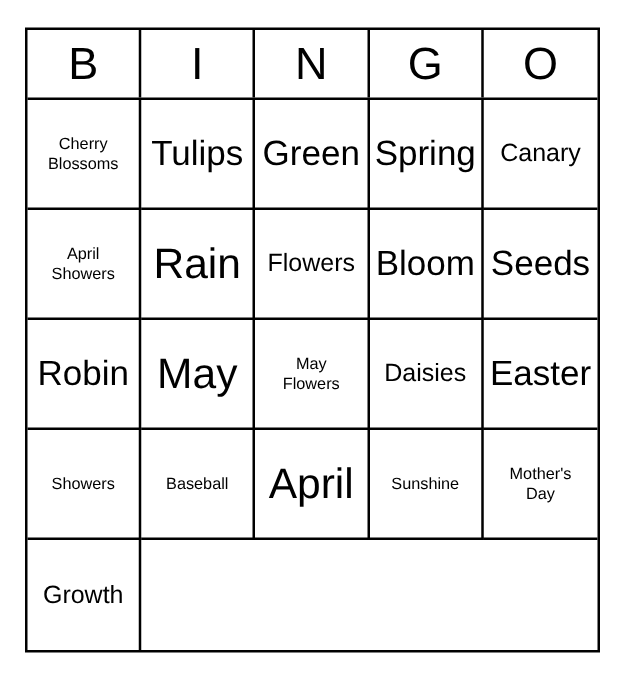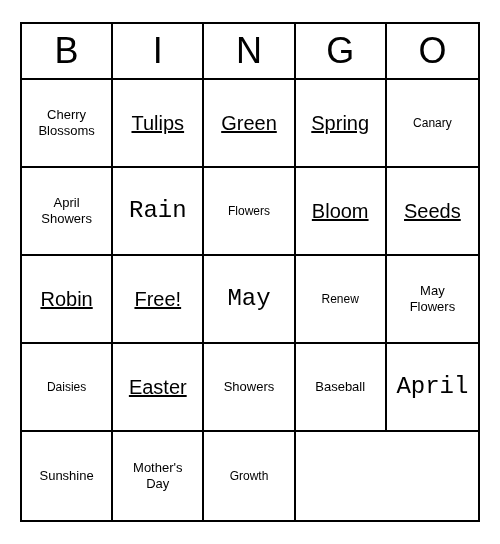--- a/index.html
+++ b/index.html
@@ -51,25 +51,25 @@
     }
     .bingo-cell:nth-child(n+21) {
       border-bottom: none;
     }
     .cell-text {
       line-height: 1.2;
     }
     
     .small { font-size: 13px; }
     
-    .medium { font-size: 12px; }
+    .medium { font-size: 20px; }
     
-    .large { font-size: 20px; font-weight: normal; text-decoration: underline; }
+    .large { font-size: 28px; font-weight: normal; }
     
-    .xlarge { font-size: 24px; font-weight: normal; font-family: Liberation Mono, monospace; }
+    .xlarge { font-size: 34px; font-weight: normal; }
   </style>
 </head>
 <body>
 
 <div class="bingo-card">
   <div class="bingo-header">
   <div class="bingo-header-cell">B</div>
       <div class="bingo-header-cell">I</div>
       <div class="bingo-header-cell">N</div>
       <div class="bingo-header-cell">G</div>
@@ -103,27 +103,21 @@
       <div class="bingo-cell">
         <span class="cell-text large">Bloom</span>
       </div>
       <div class="bingo-cell">
         <span class="cell-text large">Seeds</span>
       </div>
       <div class="bingo-cell">
         <span class="cell-text large">Robin</span>
       </div>
       <div class="bingo-cell">
-        <span class="cell-text large">Free!</span>
-      </div>
-      <div class="bingo-cell">
         <span class="cell-text xlarge">May</span>
-      </div>
-      <div class="bingo-cell">
-        <span class="cell-text medium">Renew</span>
       </div>
       <div class="bingo-cell">
         <span class="cell-text small">May<br>Flowers</span>
       </div>
       <div class="bingo-cell">
         <span class="cell-text medium">Daisies</span>
       </div>
       <div class="bingo-cell">
         <span class="cell-text large">Easter</span>
       </div>

